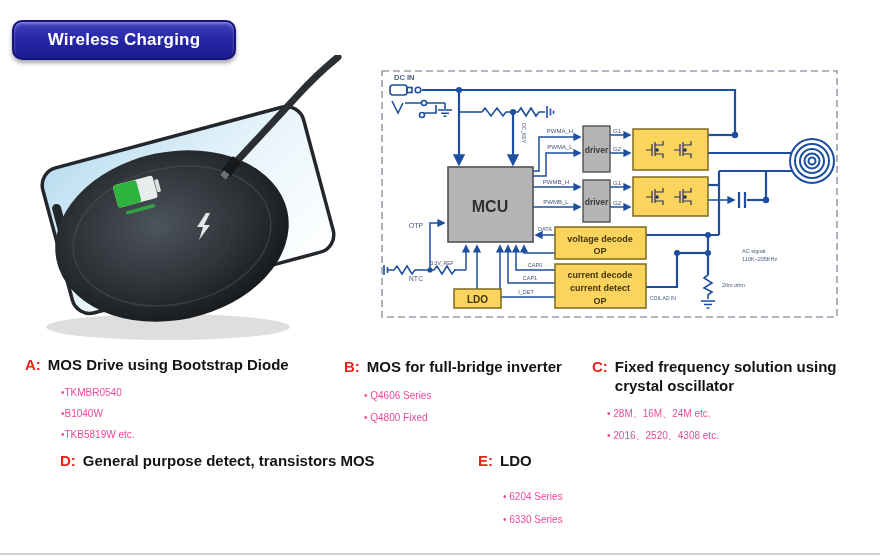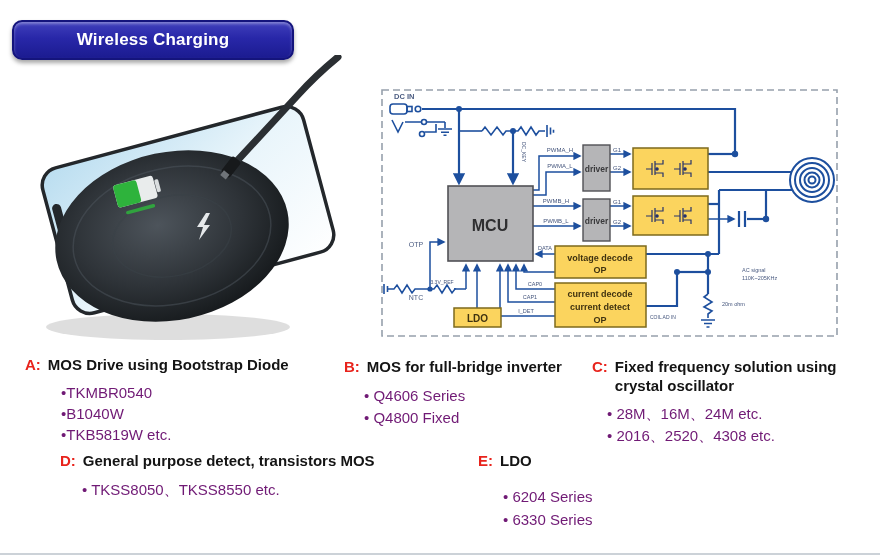--- a/index.html
+++ b/index.html
@@ -2,33 +2,33 @@
 <html><head>
 <meta charset="utf-8">
 <style>
   html,body{margin:0;padding:0;}
   body{
     width:880px;height:560px;position:relative;overflow:hidden;
     background:#ffffff;
     font-family:"Liberation Sans",sans-serif;
   }
   .banner{
-    position:absolute;left:12px;top:20px;width:282px;height:40px;
+    position:absolute;left:12px;top:20px;width:224px;height:40px;
     background:linear-gradient(180deg,#4040bc 0%,#2827a8 45%,#1b1b90 100%);
     border:2px solid #14147c;border-radius:10px;
     box-shadow:0 3px 4px rgba(0,0,0,.35), inset 0 2px 3px rgba(255,255,255,.35);
     display:flex;align-items:center;justify-content:center;box-sizing:border-box;
   }
   .banner span{color:#ffffff;font-weight:bold;font-size:17px;letter-spacing:.2px;}
   .photo-wrap{position:absolute;left:18px;top:55px;width:345px;height:305px;}
-  .diagram-wrap{position:absolute;left:378px;top:84px;width:500px;height:262px;}
+  .diagram-wrap{position:absolute;left:378px;top:65px;width:500px;height:262px;}
   .section{position:absolute;}
   .sec-head{display:flex;gap:7px;font-weight:bold;font-size:15px;color:#141414;line-height:1.25;}
   .sec-letter{color:#e8231c;white-space:nowrap;}
-  .section ul{list-style:none;padding:0;font-size:15px;color:#701a75;}
+  .section ul{list-style:none;padding:0;font-size:10px;color:#ec4899;}
   .section li{white-space:nowrap;}
   .divider{position:absolute;left:0;top:553px;width:880px;height:2px;background:#ccd2d8;}
   svg text{font-family:"Liberation Sans",sans-serif;}
 </style>
 </head>
 <body>
 
 <div class="banner">
   <span>Wireless Charging</span>
 </div>
@@ -251,21 +251,20 @@
       <li>• 2016、2520、4308  etc.</li>
     </ul>
 </div>
 
 <div class="section" style="left:60px;top:452px;width:400px;">
   <div class="sec-head">
     <span class="sec-letter">D:</span>
     <span class="sec-title">General purpose detect, transistors MOS</span>
   </div>
   <ul style="margin:7px 0 0 22px;line-height:23px;">
-      <li>• TKSS8050、TKSS8550 etc.</li>
     </ul>
 </div>
 
 <div class="section" style="left:478px;top:452px;width:200px;">
   <div class="sec-head">
     <span class="sec-letter">E:</span>
     <span class="sec-title">LDO</span>
   </div>
   <ul style="margin:14px 0 0 25px;line-height:23px;">
       <li>• 6204 Series</li>

